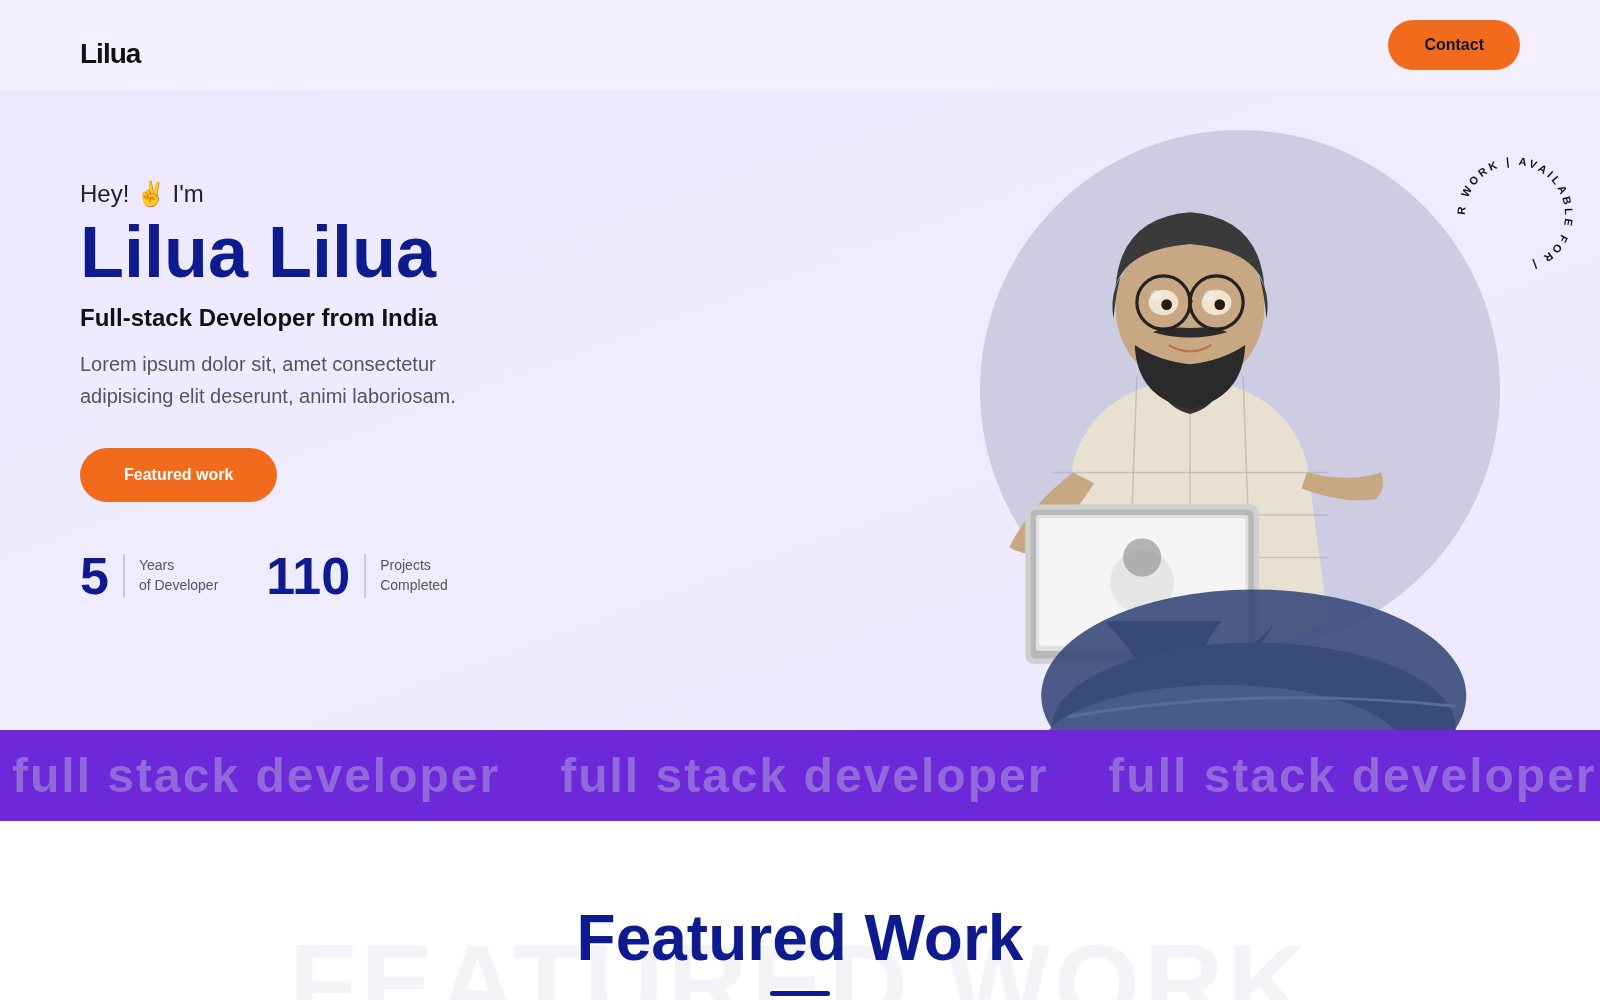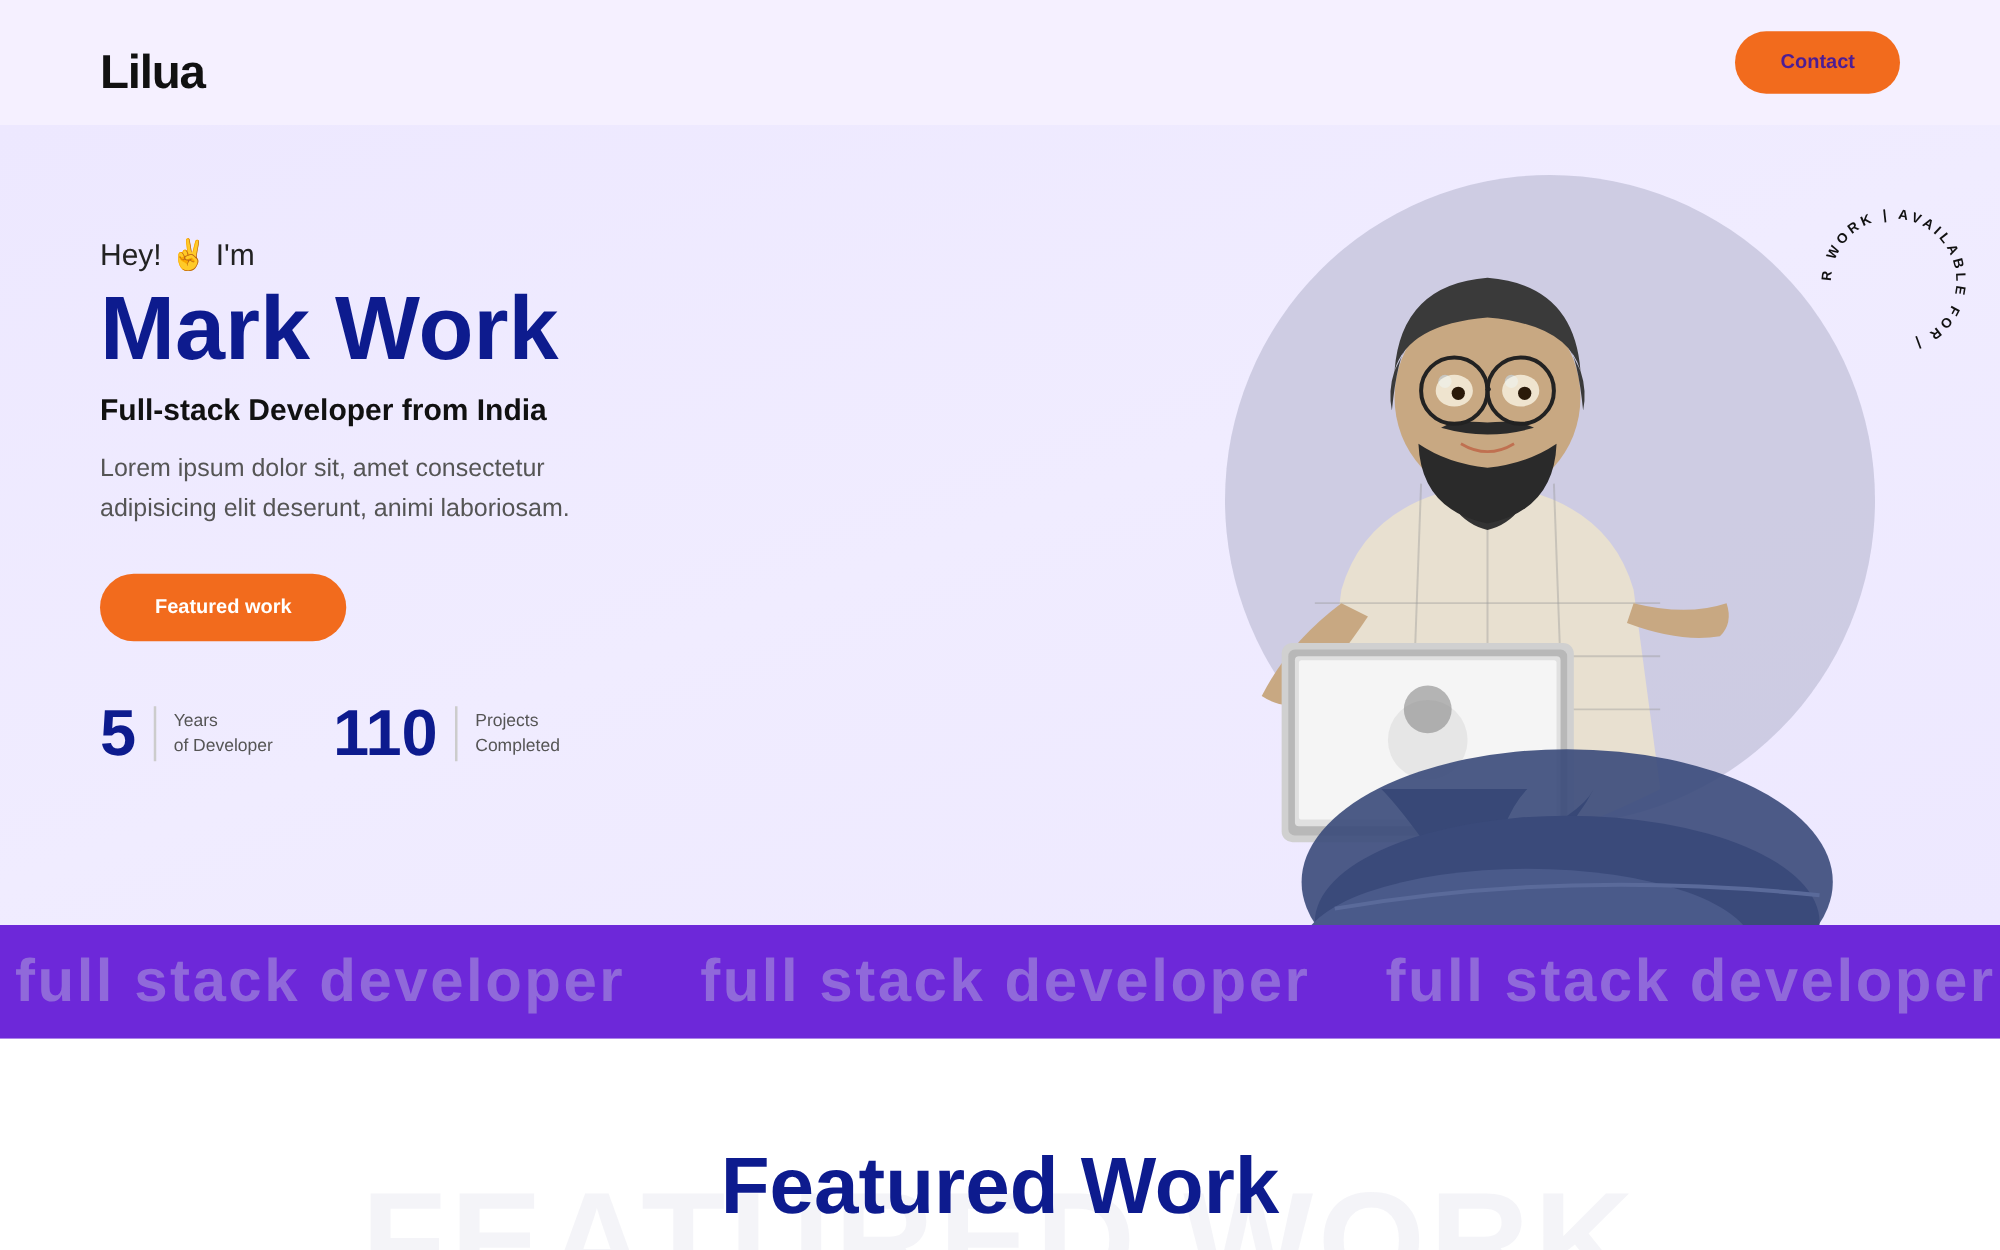--- a/index.html
+++ b/index.html
@@ -7,21 +7,21 @@
 
     
     .header {
       display: flex;
       align-items: center;
       justify-content: space-between;
       padding: 20px 80px;
       background: #f5f0ff;
     }
     .logo {
-      font-size: 38px;
+      font-size: 28px;
       font-weight: 900;
       color: #111;
       letter-spacing: -1px;
       margin-top: 17px;
     }
     .nav {
       display: flex;
       gap: 50px;
       align-items: center;
     }
@@ -34,21 +34,21 @@
       text-transform: uppercase;
       text-decoration: none;
     }
     .nav-item.active {
       color: #f26b1d;
       border-bottom: 2px solid #f26b1d;
       padding-bottom: 2px;
     }
     .contact-btn {
       background: #f26b1d;
-      color: #4c1d95;
+      color: #0f172a;
       border: none;
       border-radius: 50px;
       padding: 16px 36px;
       font-size: 16px;
       font-weight: 700;
       cursor: pointer;
     }
 
     
     .hero {
@@ -248,21 +248,21 @@
 <body>
 
 <header class="header">
   <div class="logo">Lilua</div>
   <button class="contact-btn">Contact</button>
 </header>
 
 <section class="hero">
   <div class="hero-content">
     <p class="hero-greeting">Hey! ✌ I'm</p>
-    <h1 class="hero-name">Mark Work</h1>
+    <h1 class="hero-name">Lilua Lilua</h1>
     <h2 class="hero-title">Full-stack Developer from India</h2>
     <p class="hero-desc">Lorem ipsum dolor sit, amet consectetur adipisicing elit deserunt, animi laboriosam.</p>
     <button class="featured-btn">Featured work</button>
     <div class="hero-stats">
       <div class="stat-item">
         <span class="stat-number">5</span>
         <div class="stat-divider"></div>
         <div class="stat-label">
           <span>Years</span><br>
           <span>of Developer</span>

